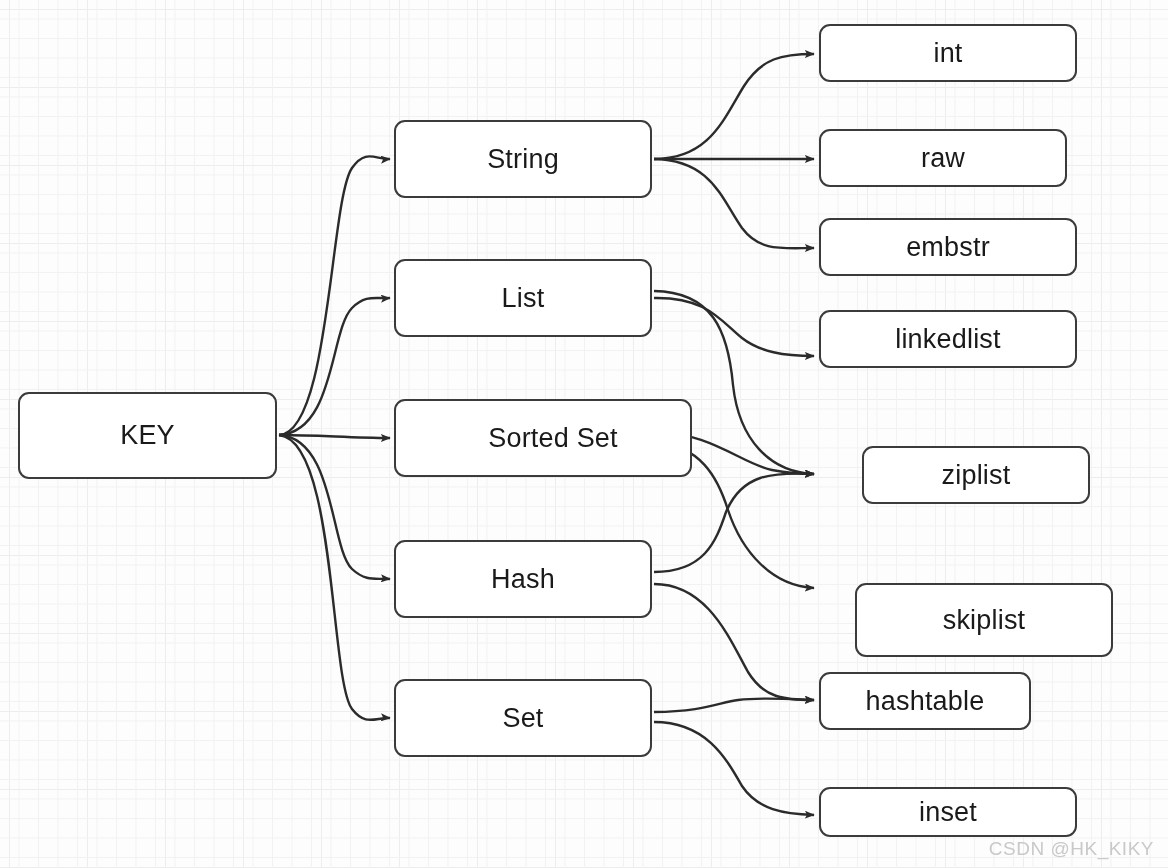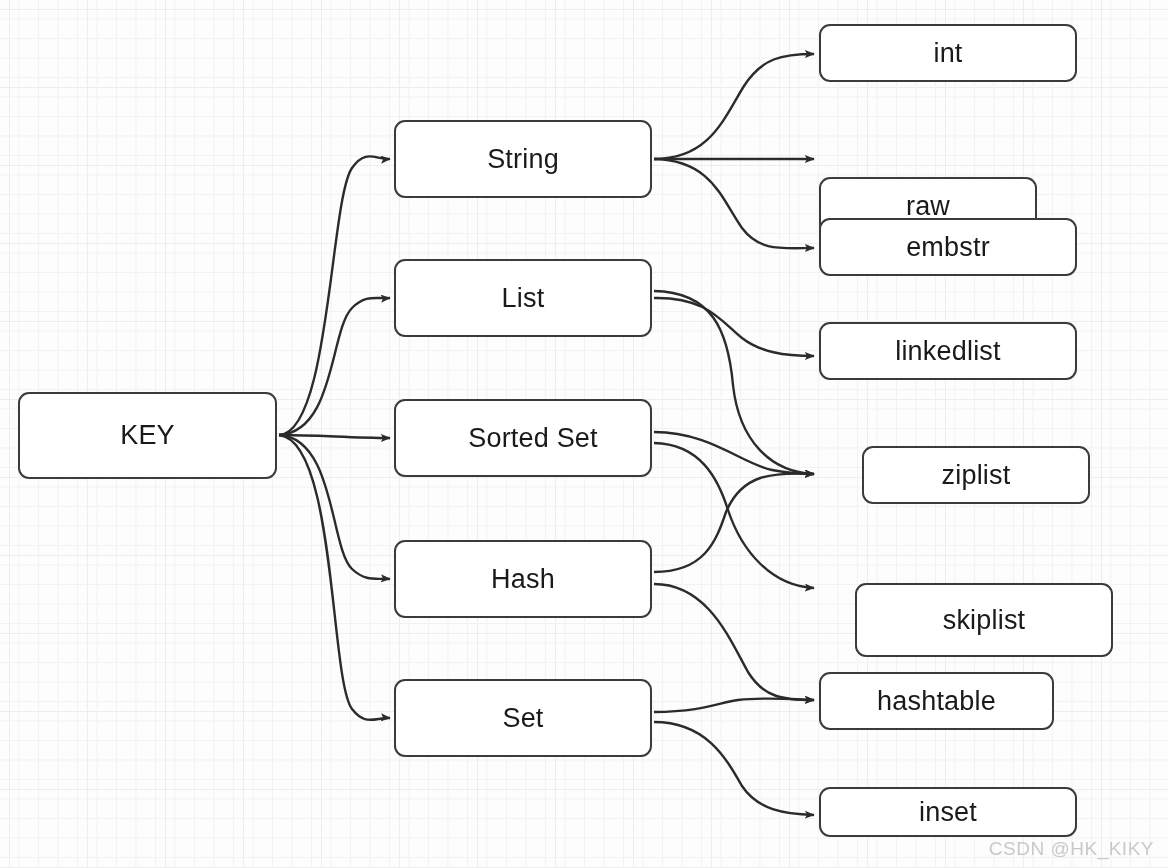--- a/index.html
+++ b/index.html
@@ -100,49 +100,49 @@
   <div class="node" style="left:18px; top:392px; width:259px; height:87px;">
     <span class="node-label">KEY</span>
   </div>
 
   <div class="node" style="left:394px; top:120px; width:258px; height:78px;">
     <span class="node-label">String</span>
   </div>
   <div class="node" style="left:394px; top:259px; width:258px; height:78px;">
     <span class="node-label">List</span>
   </div>
-  <div class="node" style="left:394px; top:399px; width:258px; height:78px;padding-left:20px;">
+  <div class="node" style="left:394px; top:399px; width:298px; height:78px;padding-left:20px;">
     <span class="node-label">Sorted Set</span>
   </div>
   <div class="node" style="left:394px; top:540px; width:258px; height:78px;">
     <span class="node-label">Hash</span>
   </div>
   <div class="node" style="left:394px; top:679px; width:258px; height:78px;">
     <span class="node-label">Set</span>
   </div>
 
   <div class="node" style="left:819px; top:24px; width:258px; height:58px;">
     <span class="node-label">int</span>
   </div>
-  <div class="node" style="left:819px; top:129px; width:218px; height:58px;margin-top:48px;">
+  <div class="node" style="left:819px; top:129px; width:248px; height:58px;">
     <span class="node-label">raw</span>
   </div>
   <div class="node" style="left:819px; top:218px; width:258px; height:58px;">
     <span class="node-label">embstr</span>
   </div>
-  <div class="node" style="left:819px; top:322px; width:258px; height:58px;">
+  <div class="node" style="left:819px; top:310px; width:258px; height:58px;">
     <span class="node-label">linkedlist</span>
   </div>
   <div class="node" style="left:862px; top:446px; width:228px; height:58px;text-align:center;">
     <span class="node-label">ziplist</span>
   </div>
   <div class="node" style="left:819px; top:583px; width:258px; height:74px;margin-left:36px;">
     <span class="node-label">skiplist</span>
   </div>
-  <div class="node" style="left:819px; top:672px; width:235px; height:58px;">
+  <div class="node" style="left:819px; top:672px; width:212px; height:58px;">
     <span class="node-label">hashtable</span>
   </div>
   <div class="node" style="left:819px; top:787px; width:258px; height:50px;">
     <span class="node-label">inset</span>
   </div>
 
   <div id="watermark">CSDN @HK_KIKY</div>
 
 </div>
 

